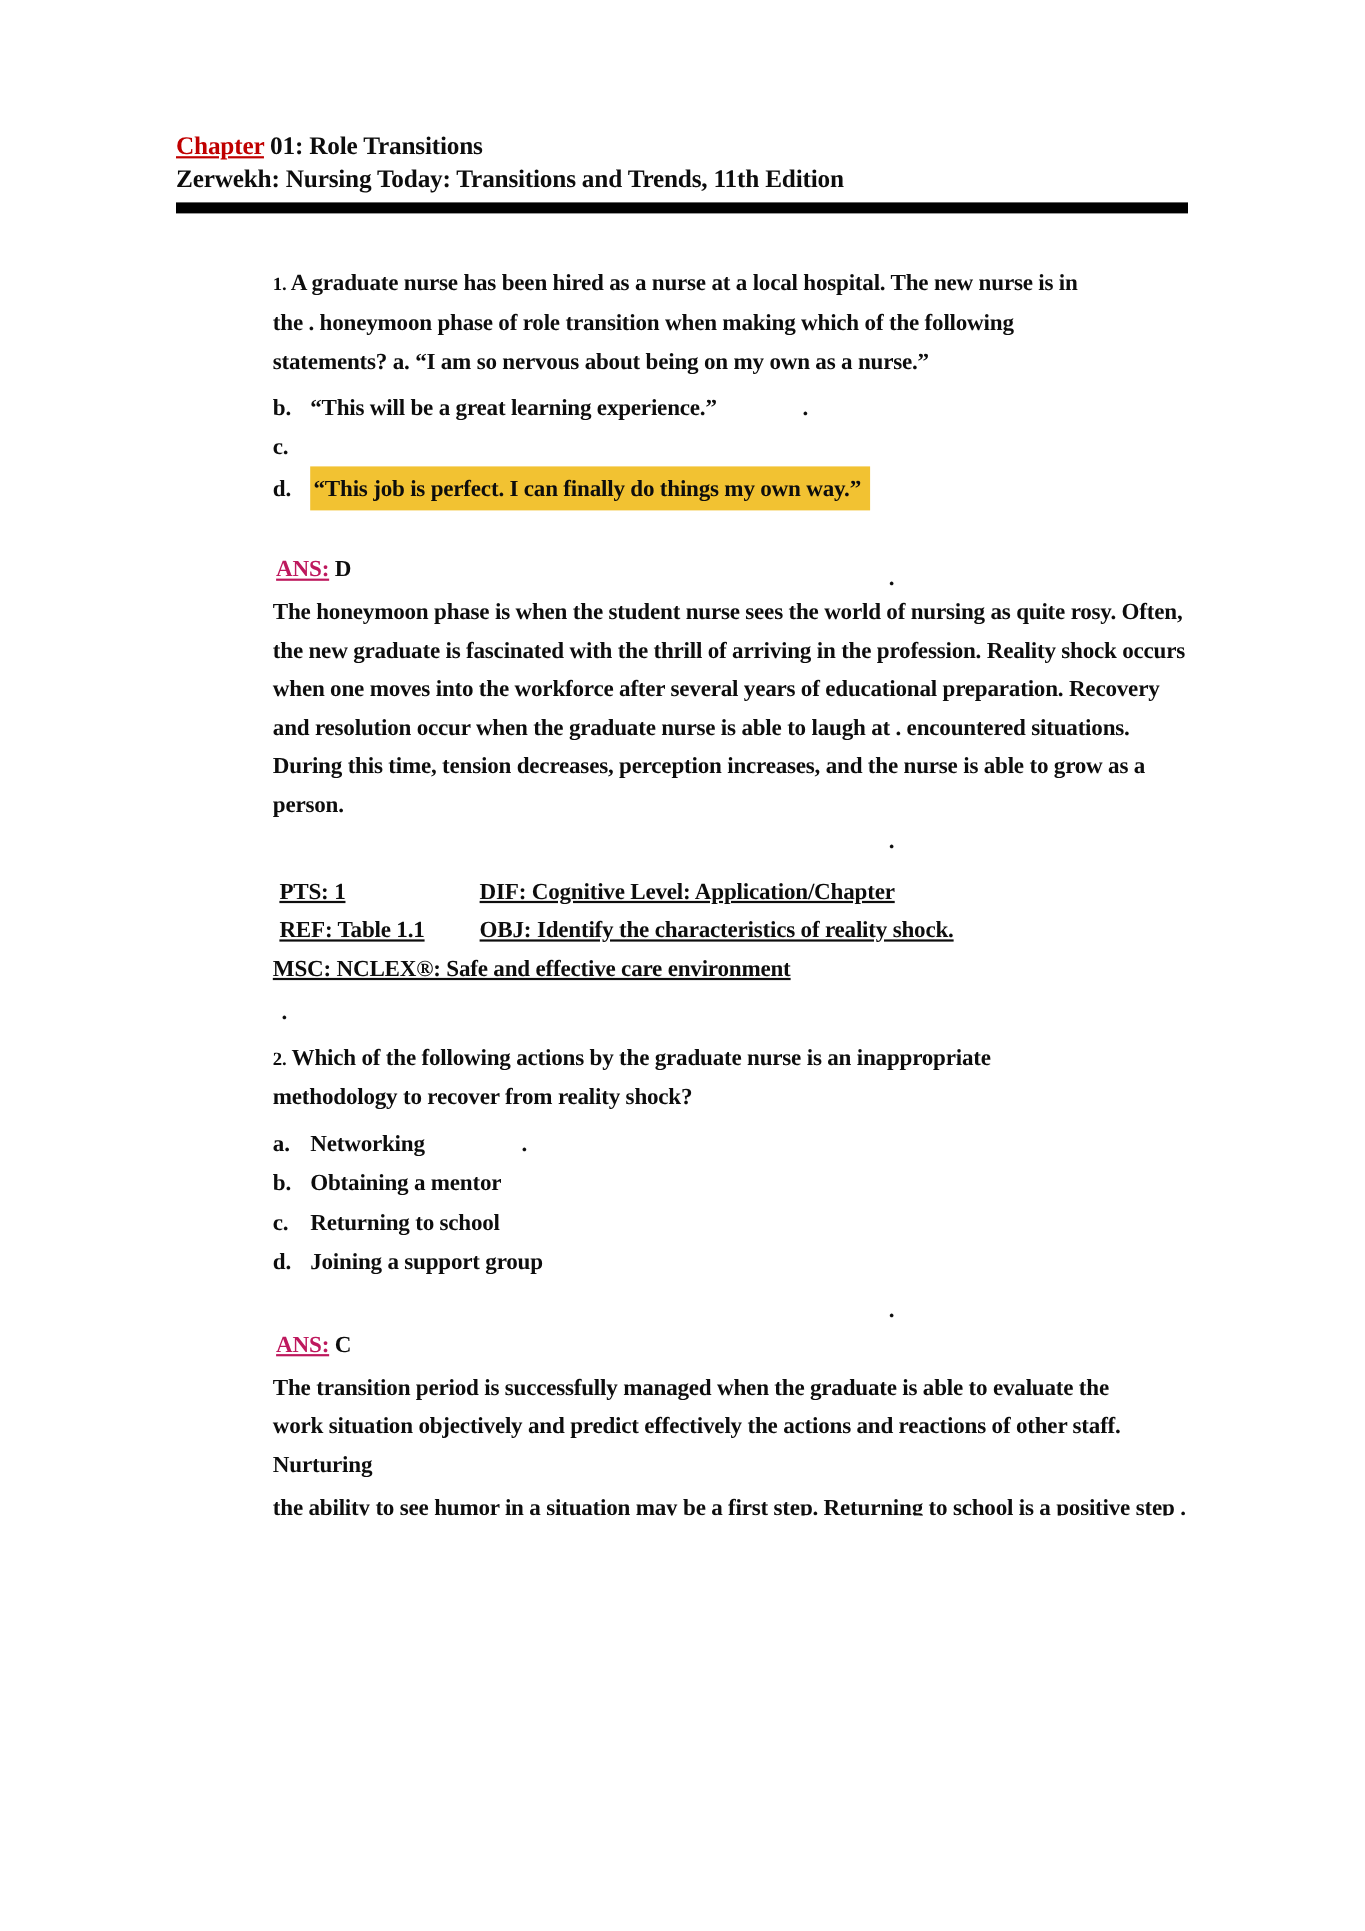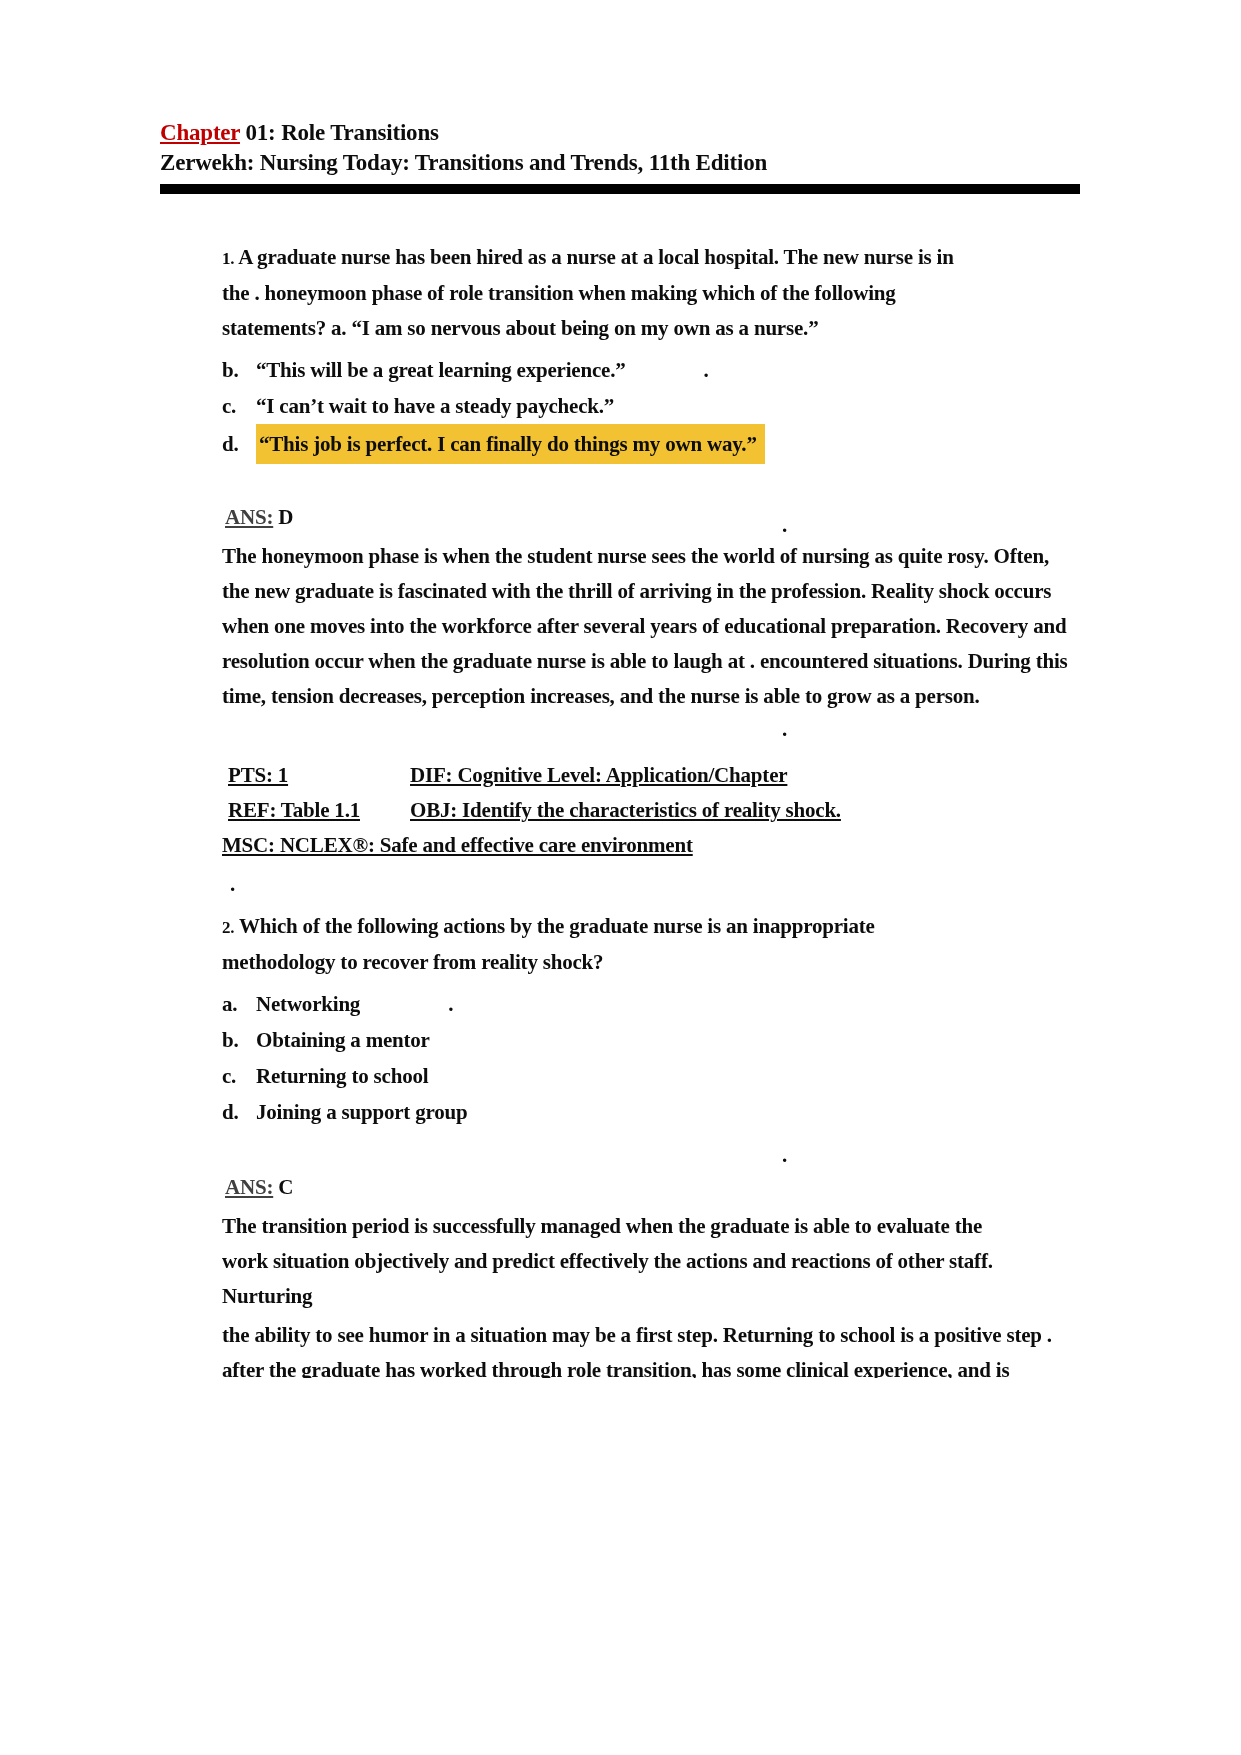--- a/index.html
+++ b/index.html
@@ -14,37 +14,37 @@
     font-weight: 700;
     color: #0d0d0d;
     font-size: 21px;
     letter-spacing: -0.2px;
     overflow: hidden;
   }
   .title-line { font-size: 23px; line-height: 30px; }
   .link-red { color: #c00000; text-decoration: underline; cursor: pointer; }
   .header-rule { height: 10px; background: #000000; margin-top: 6px; }
   .section-title { margin-top: 86px; font-size: 21px; }
-  .question { margin-left: 62px; position: relative; }
+  .question { margin-left: 88px; position: relative; }
   .q1 { margin-top: 46px; }
   .q2 { margin-top: 10px; }
   .stem { margin: 0; line-height: 35px; }
   .stem-q1 { max-width: 748px; }
   .stem-q2 { max-width: 672px; }
   .q-num { font-size: 17px; }
   .options { margin-top: 6px; }
   .opt { display: flex; line-height: 36px; align-items: baseline; }
   .opt-letter { width: 34px; flex: 0 0 34px; }
   .opt-text { }
   .hl { background: #f2c232; padding: 2px 8px 2px 3px; text-align: center; }
   .stray { font-weight: 700; }
   .stray-after-b { margin-left: 78px; }
   .stray-after-a { margin-left: 88px; }
   .ans-row { margin-top: 36px; position: relative; line-height: 35px; padding-left: 3px; }
-  .ans-label { color: #404040; text-decoration: underline; }
+  .ans-label { color: #be185d; text-decoration: underline; }
   .stray-right-abs { position: absolute; left: 560px; top: 8px; }
   .rationale { margin: 4px 0 0 0; line-height: 35px; max-width: 862px; }
   .rationale-p1 { max-width: 800px; }
   .rationale-p3 { max-width: 832px; }
   .dot-line-right { padding-left: 560px; line-height: 30px; }
   .dot-line-left { margin-left: 8px; line-height: 30px; margin-top: 6px; }
   .meta { margin-top: 14px; line-height: 35px; }
   .meta-row { display: flex; text-decoration: underline; }
   .meta-indent { margin-left: 6px; }
   .meta-c1-narrow { width: 182px; flex: 0 0 182px; }
@@ -70,21 +70,20 @@
     <p class="stem stem-q1"><span class="q-num">1.</span> <span>A graduate nurse has been hired as a nurse at a local hospital. The new nurse is in the . honeymoon phase of role transition when making which of the following statements? a. “I am so nervous about being on my own as a nurse.”</span></p>
 
     <div class="options">
       <div class="opt">
         <span class="opt-letter">b.</span>
         <span class="opt-text">“This will be a great learning experience.”</span>
         <span class="stray stray-after-b">.</span>
       </div>
       <div class="opt">
         <span class="opt-letter">c.</span>
-        <span class="opt-text">“I can’t wait to have a steady paycheck.”</span>
       </div>
       <div class="opt">
         <span class="opt-letter">d.</span>
         <span class="opt-text hl">“This job is perfect. I can finally do things my own way.”</span>
       </div>
     </div>
 
     <div class="ans-row">
       <span class="ans-label">ANS:</span>
       <span>D</span>

